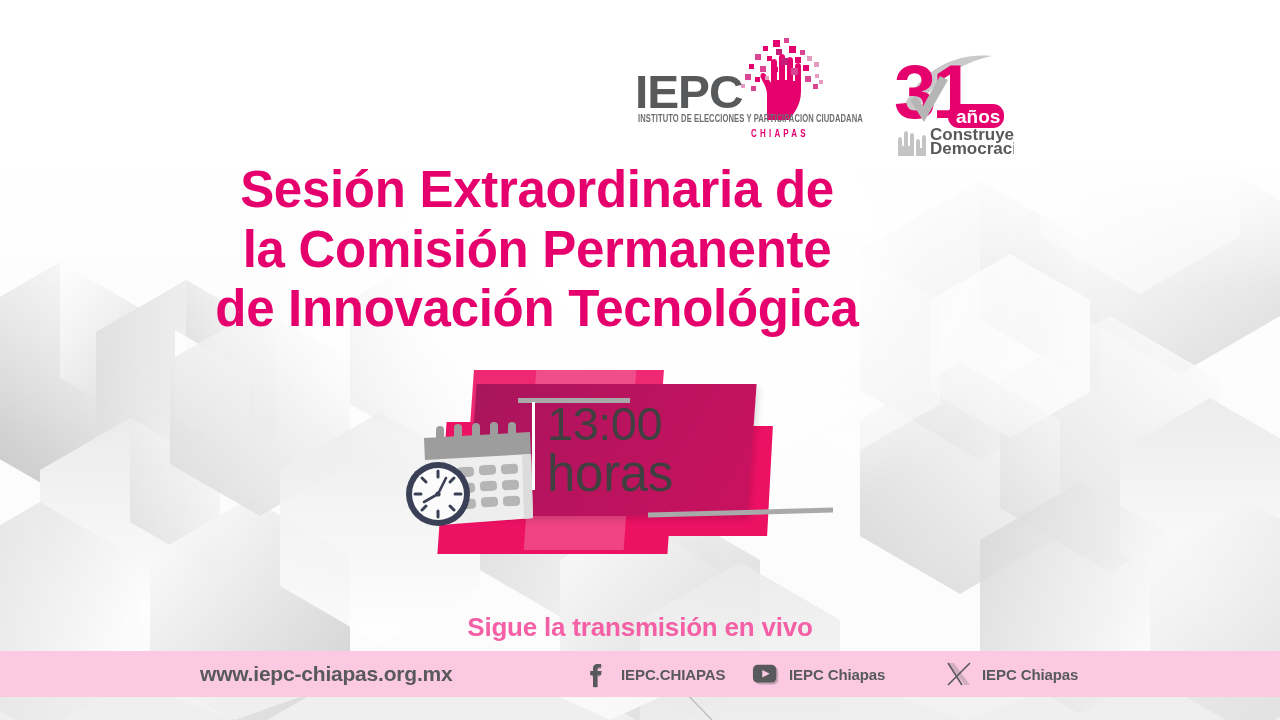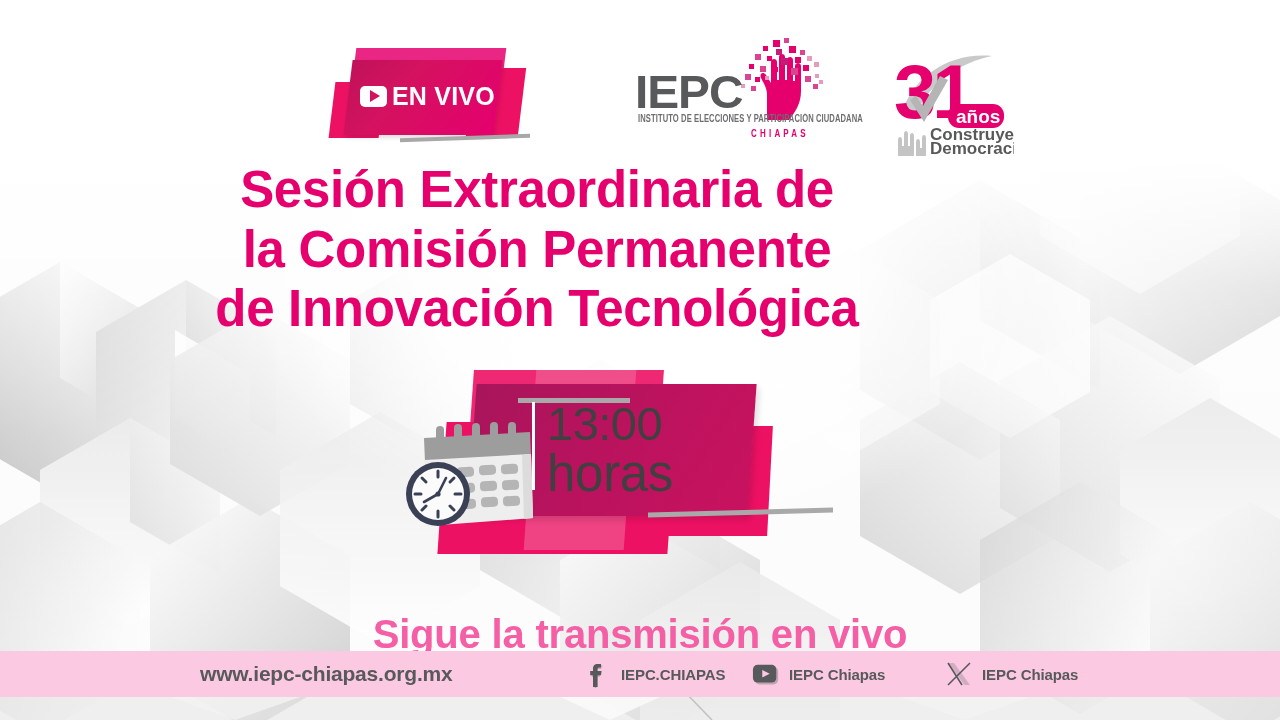--- a/index.html
+++ b/index.html
@@ -108,21 +108,21 @@
   .d-hora{font-size:47px;line-height:1.02;letter-spacing:-.5px;}
   .d-horas{font-size:51px;line-height:1.02;letter-spacing:-.3px;}
 
   
   .cal{position:absolute;left:2px;top:50px;width:150px;height:130px;}
   .cal svg{display:block;}
 
   
   .sigue{
     position:absolute;left:0;top:612px;width:1280px;text-align:center;
-    color:#F45FA5;font-size:40px;font-weight:bold;letter-spacing:-.2px;
+    color:#F45FA5;font-size:26px;font-weight:bold;letter-spacing:-.2px;
   }
 
   
   .footer{
     position:absolute;left:0;top:651px;width:1280px;height:46px;
     background:#FBC9E2;display:flex;align-items:center;
   }
   .f-url{
     position:absolute;left:200px;top:0;height:46px;display:flex;align-items:center;
     color:#58595B;font-size:21px;font-weight:bold;letter-spacing:-.2px;
@@ -204,34 +204,20 @@
       <rect x="0" y="697" width="1280" height="23" fill="#e4e4e4" opacity=".55"></rect>
       <polygon points="560,697 660,697 610,720" fill="#fafafa" opacity=".9"></polygon>
       <polygon points="170,697 300,697 235,720" fill="#f2f2f2" opacity=".8"></polygon>
       <polygon points="900,697 1030,697 965,720" fill="#f2f2f2" opacity=".8"></polygon>
     </svg>
     <div class="bg-fade"></div>
   </div>
 
   <div class="header">
 
-    <div class="envivo">
-      <div class="ev-shape ev-line-a"></div>
-      <div class="ev-shape ev-back"></div>
-      <div class="ev-shape ev-right"></div>
-      <div class="ev-shape ev-left"></div>
-      <div class="ev-shape ev-main"></div>
-      <div class="ev-shape ev-line-b"></div>
-      <div class="ev-content">
-        <span class="ev-play">
-            <span class="ev-tri"></span>
-          </span>
-        <span class="ev-text">EN VIVO</span>
-      </div>
-    </div>
 
     <div class="iepc">
       <div class="iepc-tree">
         <svg viewBox="0 0 100 84" xmlns="http://www.w3.org/2000/svg" aria-hidden="true">
           <g fill="#E5006E">
 
             <path d="M38 84 L38 58 C38 52 34 46 32 42 C30 38 34 35 37 39 L42 47 L42 26 C42 22 48 22 48 26 L48 44 L50 44 L50 21 C50 17 56 17 56 21 L56 44 L58 44 L58 24 C58 20 64 20 64 24 L64 45 L66 45 L66 30 C66 26 72 26 72 30 L72 55 C72 68 66 76 60 84 Z"></path>
           </g>
           <g>
             <rect x="44" y="4" width="7" height="7" fill="#E5006E"></rect>

